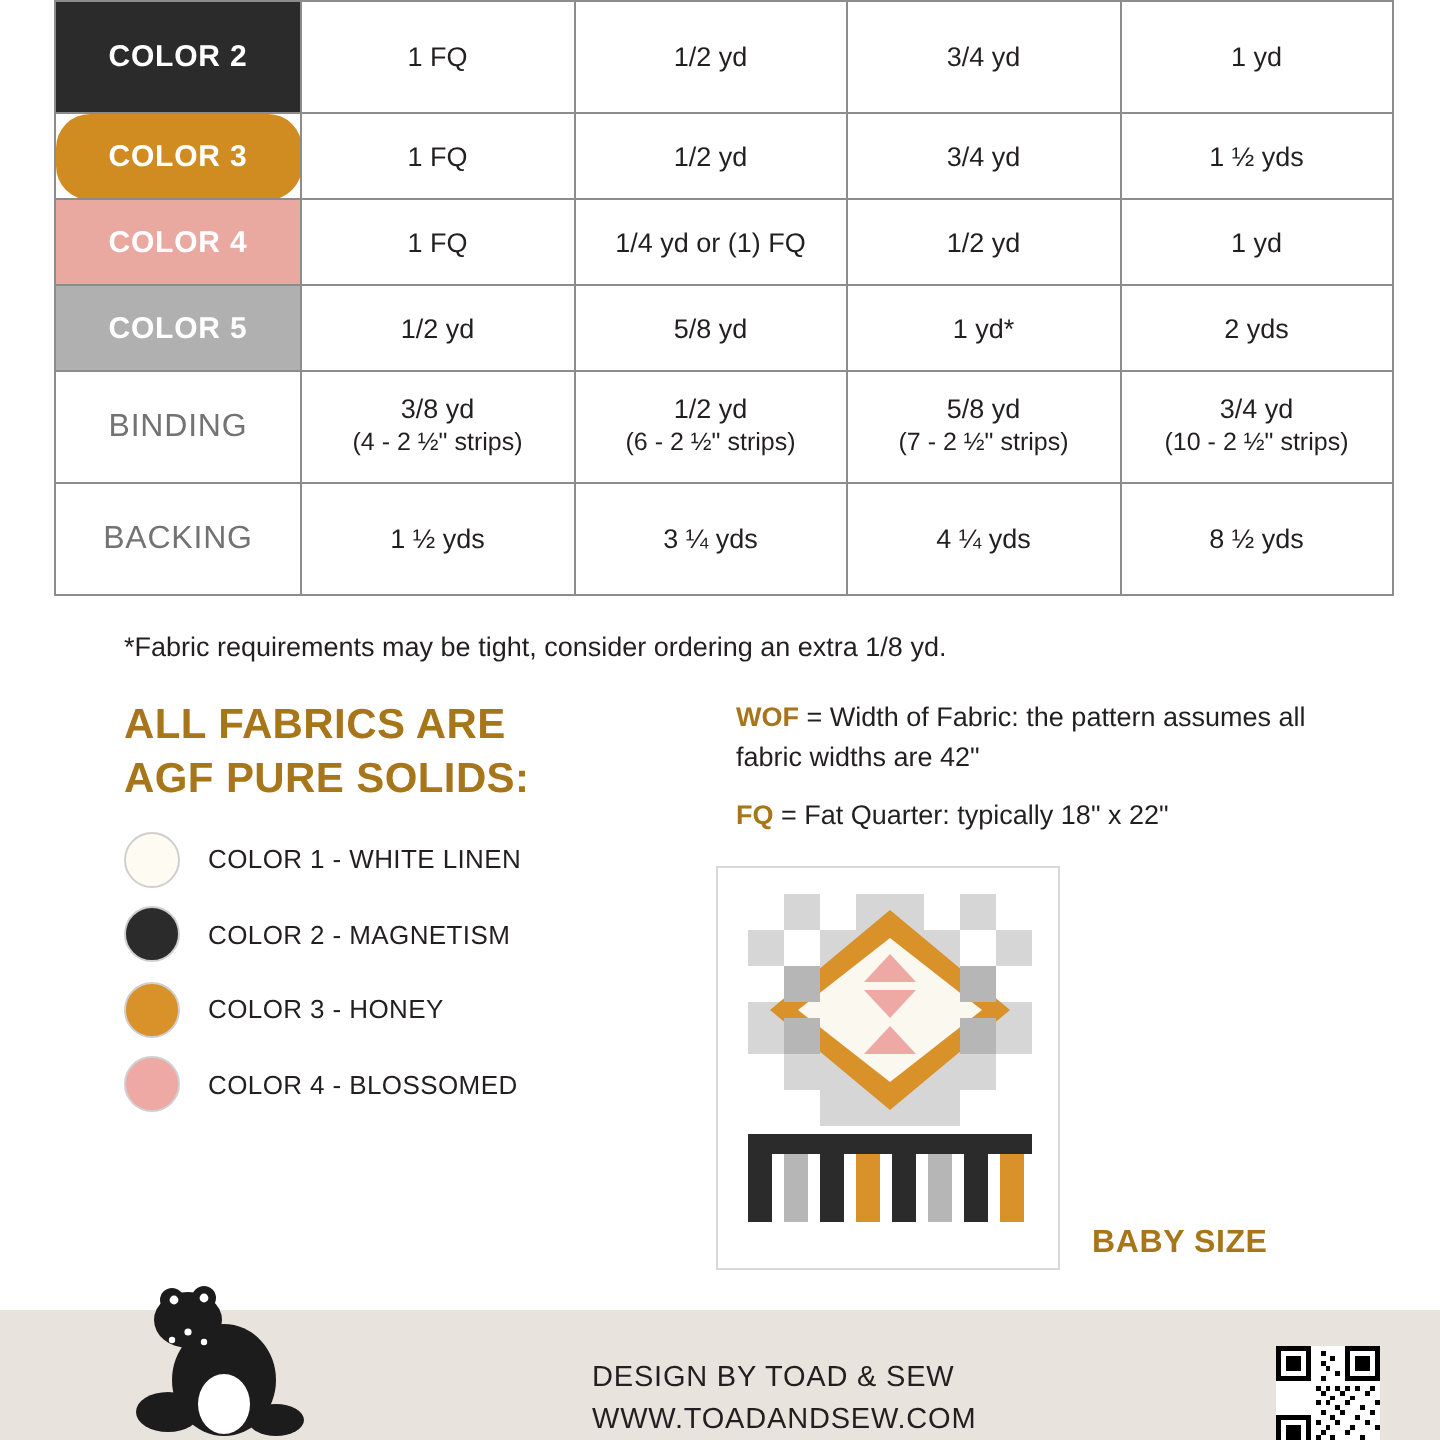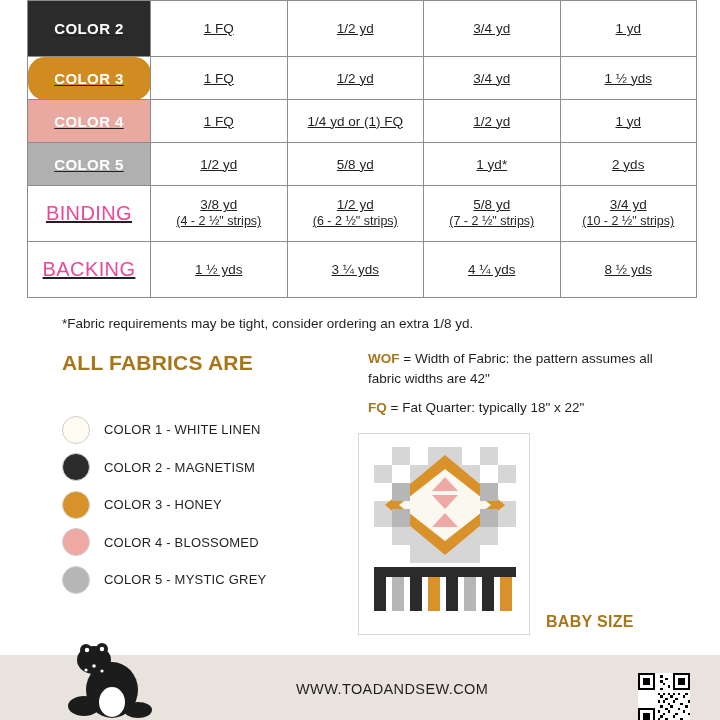--- a/index.html
+++ b/index.html
@@ -15,21 +15,20 @@
     overflow: hidden;
     position: relative;
   }
 
   
   .req-table {
     width: 670px;
     margin: 0 0 0 27px;
     border-collapse: collapse;
     table-layout: fixed;
-    text-decoration: underline;
   }
   .req-table td {
     border: 1px solid #8c8c8c;
     text-align: center;
     vertical-align: middle;
     font-size: 13.5px;
     padding: 0;
     height: 42px;
   }
   .req-table tr.tall td { height: 55px; }
@@ -37,22 +36,22 @@
     width: 122px;
     font-size: 15px;
     letter-spacing: .4px;
   }
   .label-cell.colorband {
     color: #ffffff;
     font-weight: bold;
     font-size: 15px;
   }
   .label-cell.plain {
-    color: #ec4899;
-    font-size: 20px;
+    color: #737373;
+    font-size: 16px;
   }
   .c2 { background: #2b2b2b; }
   .c3 { background: #d08c21; border-radius: 17px; }
   .c4 { background: #e9a9a1; margin-left: 28px; }
   .c5 { background: #b0b0b0; }
 
   .two-line .l1 { display:block; line-height: 1.25; }
   .two-line .l2 { display:block; line-height: 1.25; font-size: 12.5px; }
 
   
@@ -229,42 +228,39 @@
     </tr>
   </tbody>
 </table>
 
 <div class="note">*Fabric requirements may be tight, consider ordering an extra 1/8 yd.</div>
 
 <div class="mid">
 
   <div class="fabrics-heading">
     <span>ALL FABRICS ARE</span><br>
+    <span>AGF PURE SOLIDS:</span>
   </div>
 
   <div class="swatch-list">
     <div class="swatch-row">
       <span class="swatch" style="background:#fdfbf2"></span>
       <span class="swatch-label">COLOR 1 - WHITE LINEN</span>
     </div>
     <div class="swatch-row">
       <span class="swatch" style="background:#2b2b2b"></span>
       <span class="swatch-label">COLOR 2 - MAGNETISM</span>
     </div>
     <div class="swatch-row">
       <span class="swatch" style="background:#d9912a"></span>
       <span class="swatch-label">COLOR 3 - HONEY</span>
     </div>
     <div class="swatch-row">
       <span class="swatch" style="background:#efa9a5"></span>
       <span class="swatch-label">COLOR 4 - BLOSSOMED</span>
-    </div>
-    <div class="swatch-row">
-      <span class="swatch" style="background:#b6b6b6"></span>
-      <span class="swatch-label">COLOR 5 - MYSTIC GREY</span>
     </div>
   </div>
 
   <div class="defs">
     <div>
       <b>WOF</b><span> = Width of Fabric: the pattern assumes all fabric widths are 42"</span>
     </div>
     <div class="line2">
       <b>FQ</b><span> = Fat Quarter: typically 18" x 22"</span>
     </div>
@@ -336,20 +332,21 @@
       <ellipse cx="48" cy="62" rx="13" ry="15"></ellipse>
       <circle cx="23" cy="10" r="2.2"></circle>
       <circle cx="38" cy="9" r="2.2"></circle>
       <circle cx="30" cy="26" r="1.8"></circle>
       <circle cx="22" cy="30" r="1.6"></circle>
       <circle cx="38" cy="31" r="1.6"></circle>
     </g>
   </svg>
 
   <div class="footer-text">
+    <div>DESIGN BY TOAD &amp; SEW</div>
     <div>WWW.TOADANDSEW.COM</div>
   </div>
 
   <svg class="qr" viewBox="0 0 21 21" shape-rendering="crispEdges">
     <rect width="21" height="21" fill="#ffffff"></rect>
     <g fill="#000000">
       <rect x="0" y="0" width="7" height="1"></rect>
         <rect x="0" y="6" width="7" height="1"></rect>
       <rect x="0" y="0" width="1" height="7"></rect>
         <rect x="6" y="0" width="1" height="7"></rect>

